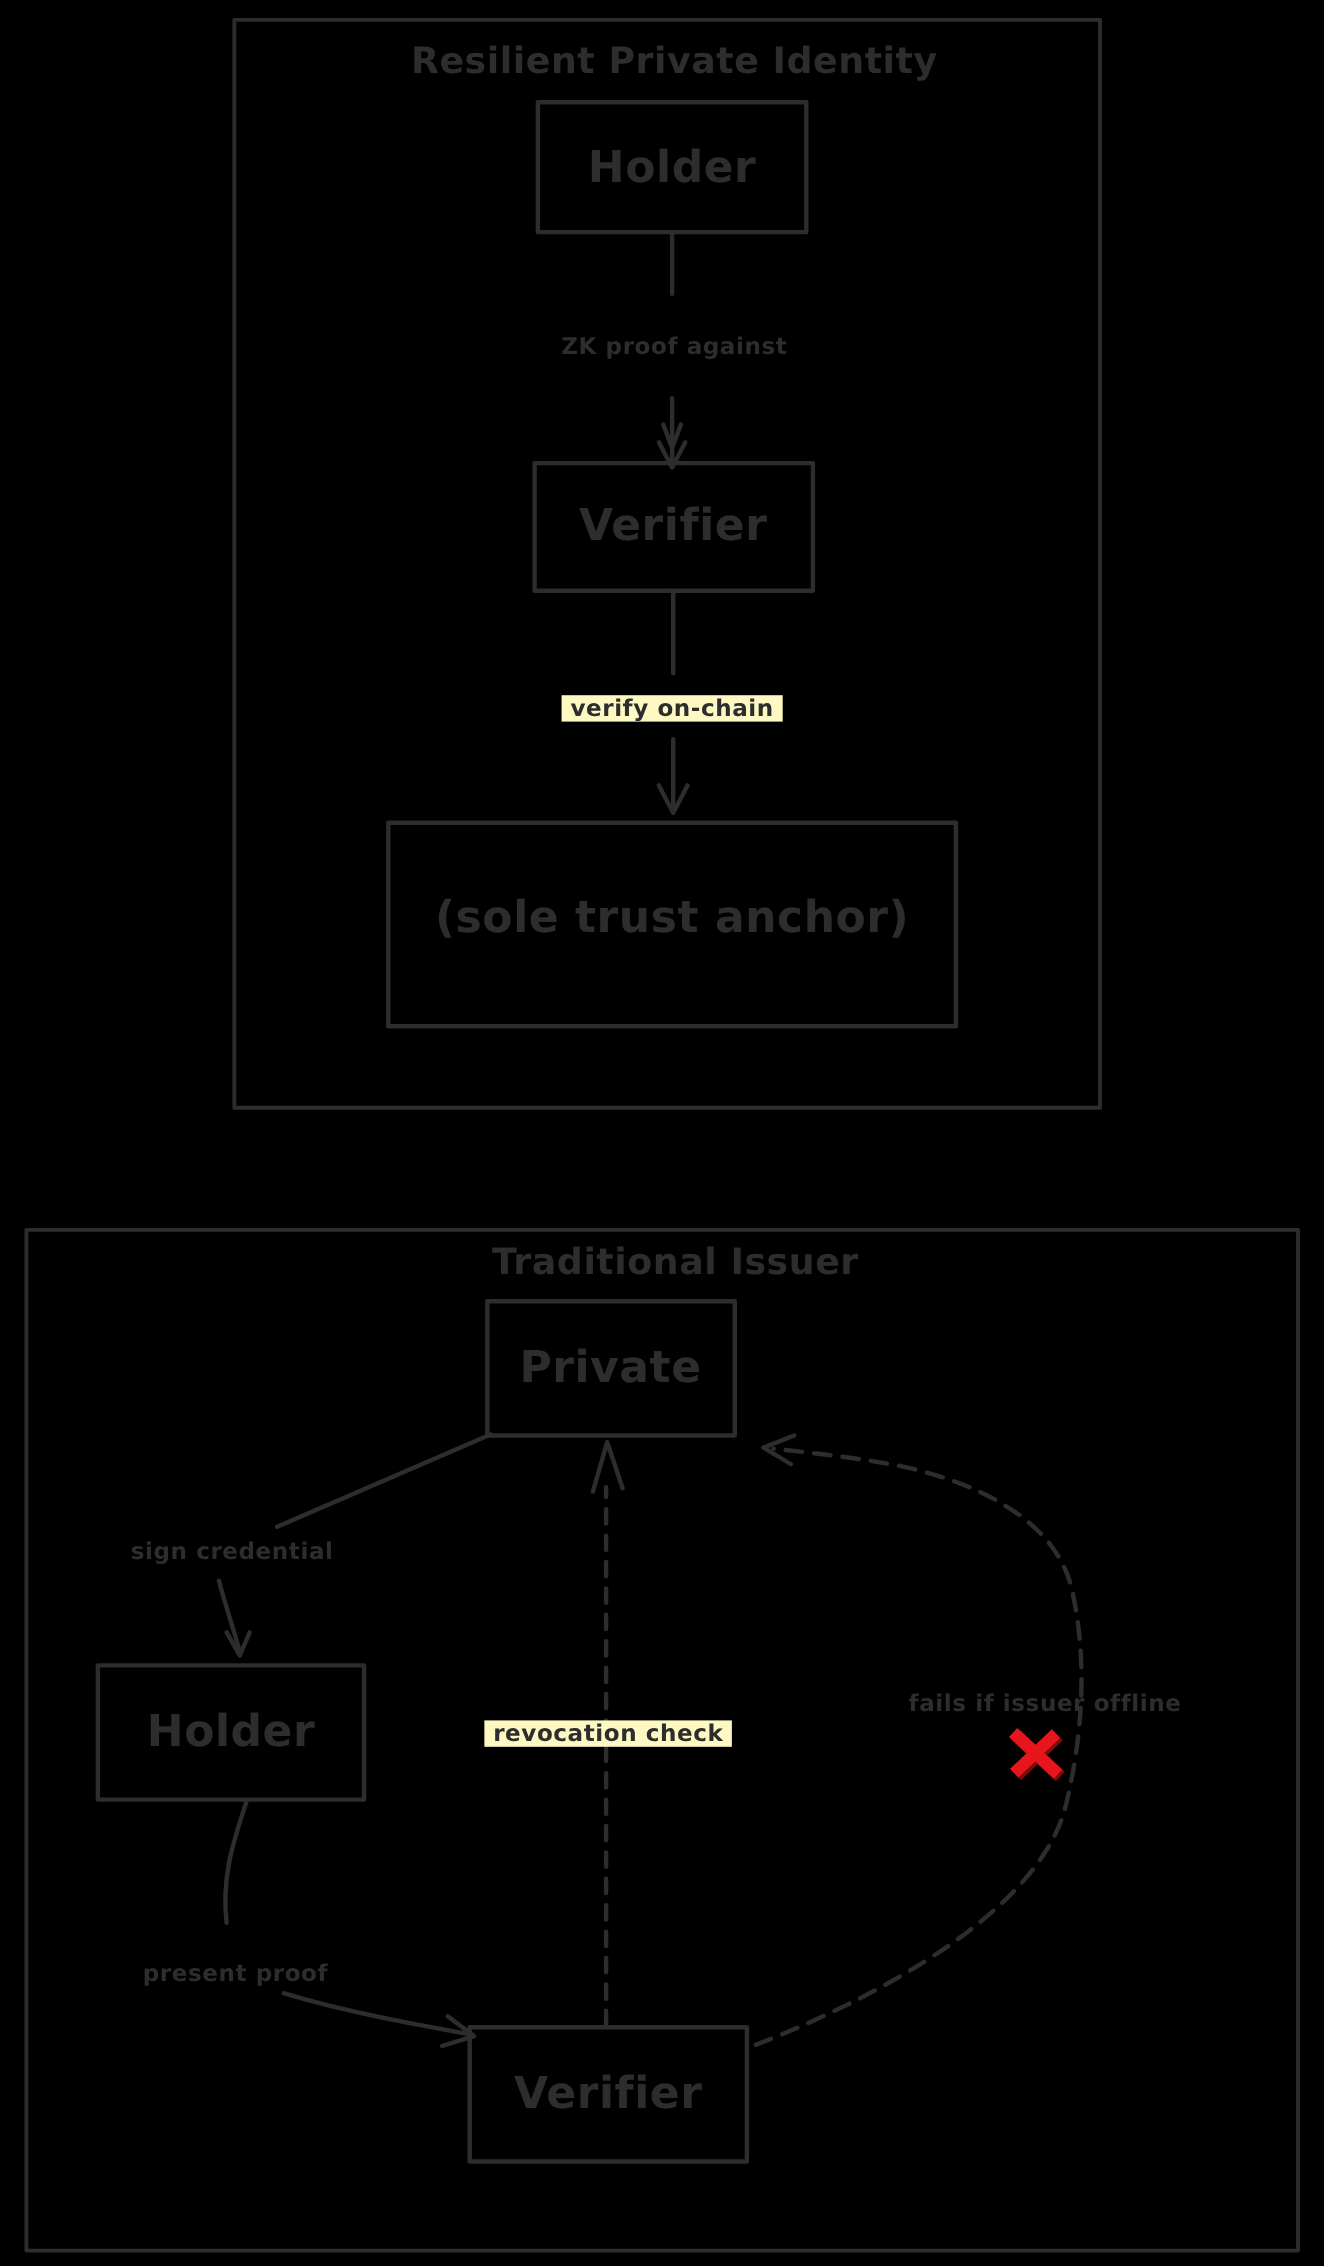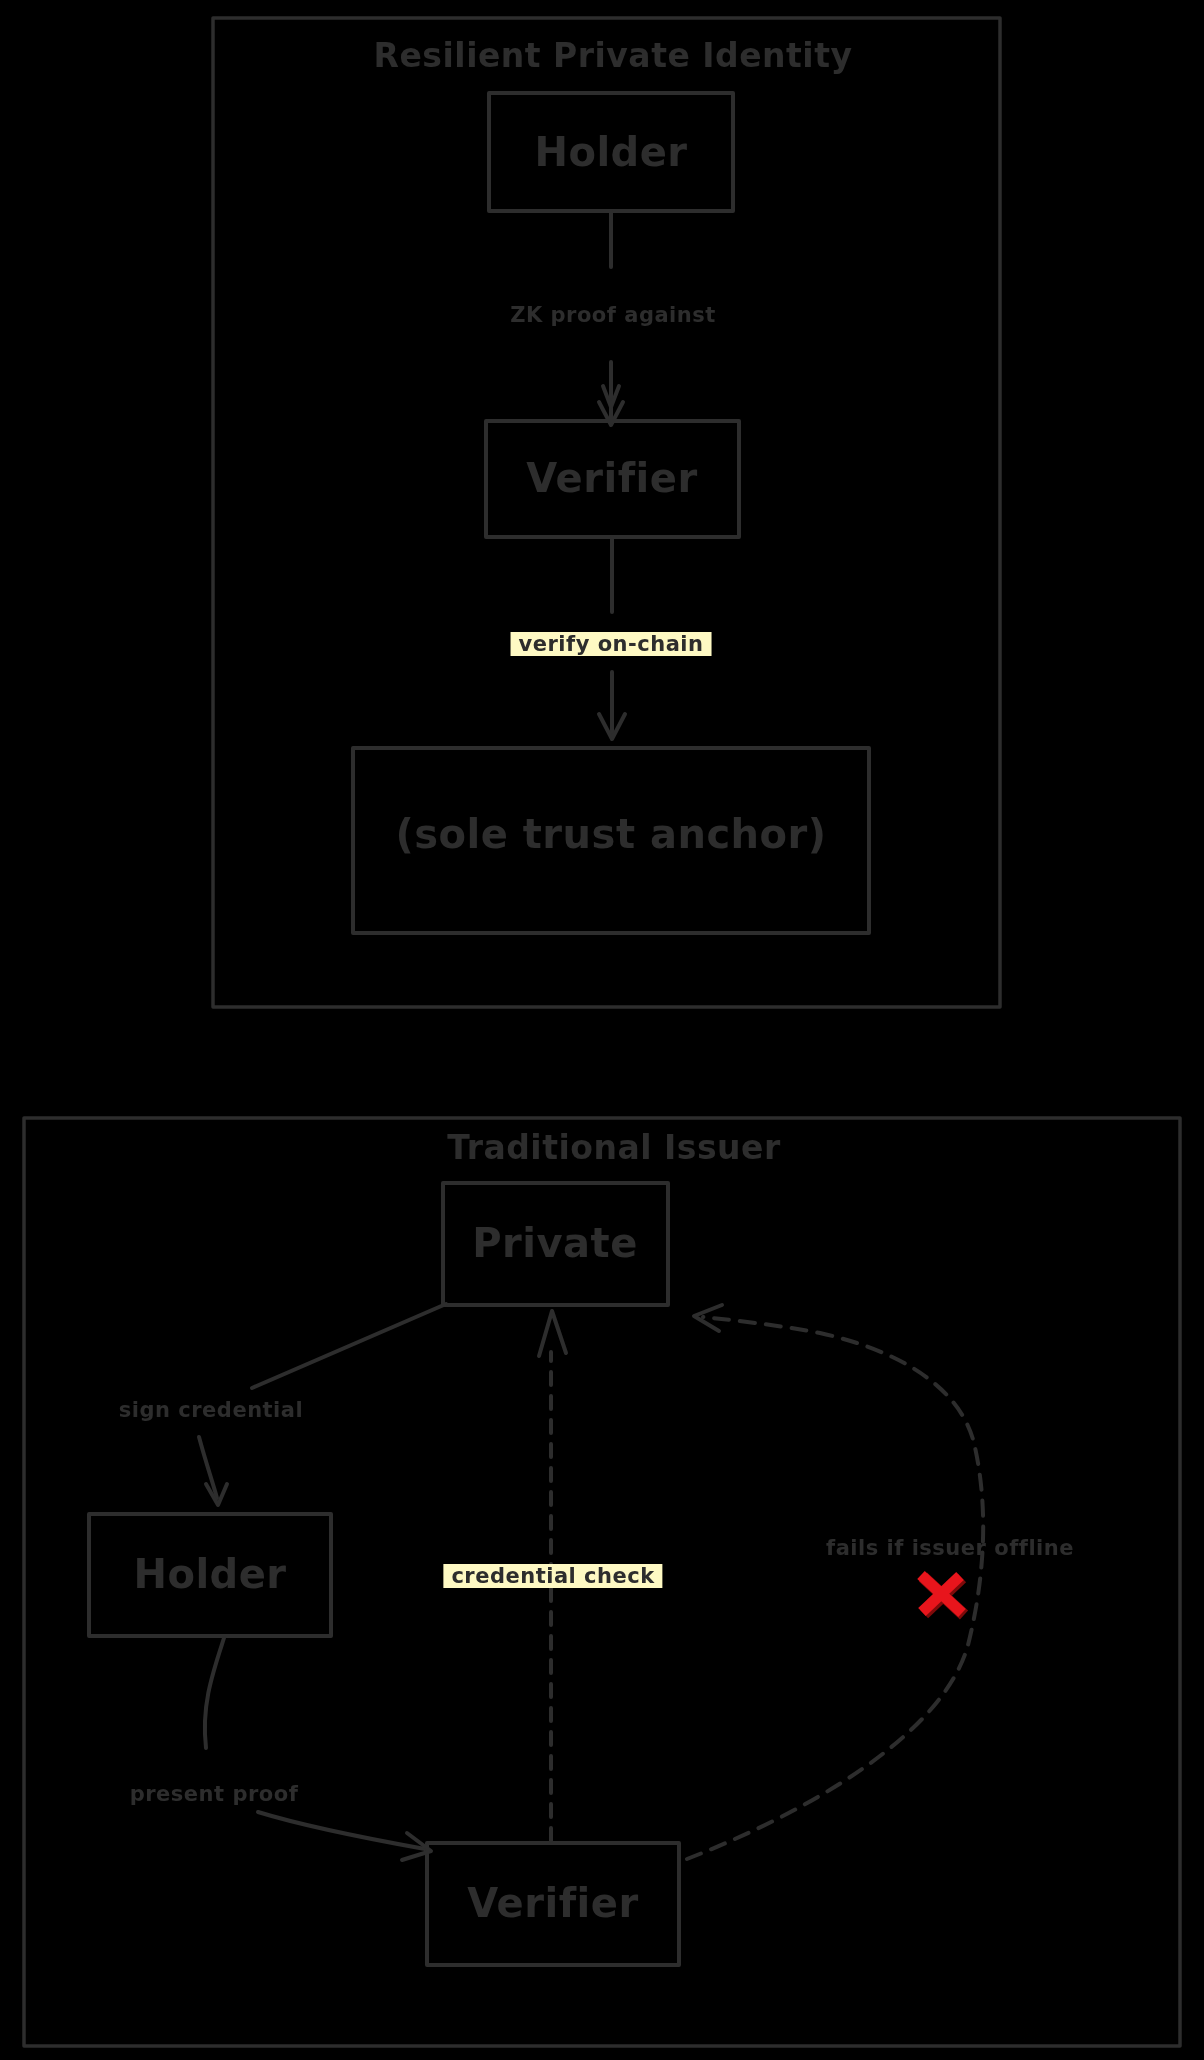--- a/index.html
+++ b/index.html
@@ -105,17 +105,17 @@
   <div class="lbl node" style="left:555px;top:1243px;">Private</div>
 
   <div class="lbl node" style="left:210px;top:1574px;">Holder</div>
 
   <div class="lbl node" style="left:553px;top:1903px;">Verifier</div>
 
   <div class="lbl edge" style="left:211px;top:1410px;">sign credential</div>
 
   <div class="lbl edge" style="left:214px;top:1794px;">present proof</div>
 
-  <div class="lbl edge masked" style="left:553px;top:1576px;">credential check</div>
+  <div class="lbl edge masked" style="left:553px;top:1576px;">revocation check</div>
 
   <div class="lbl edge" style="left:950px;top:1548px;">fails if issuer offline</div>
 
 </div>
 
 </body></html>

